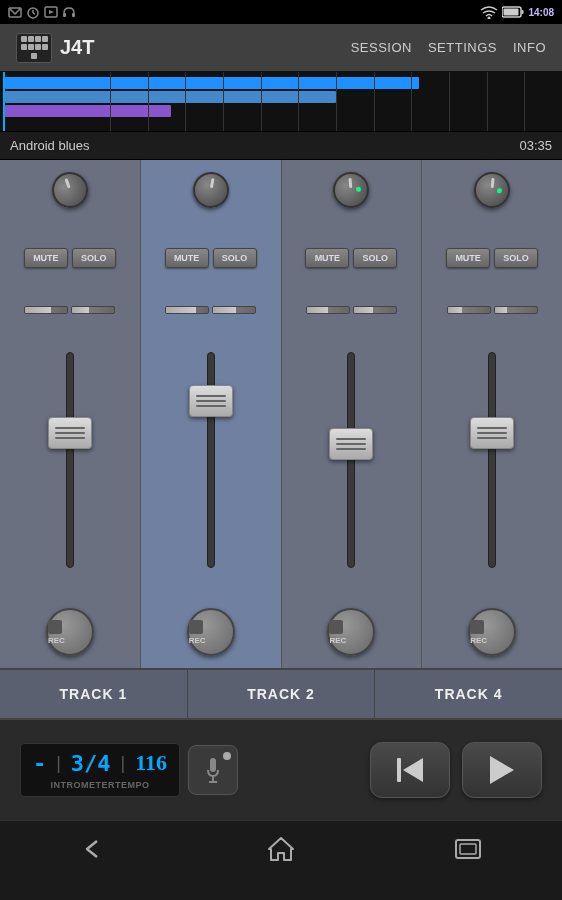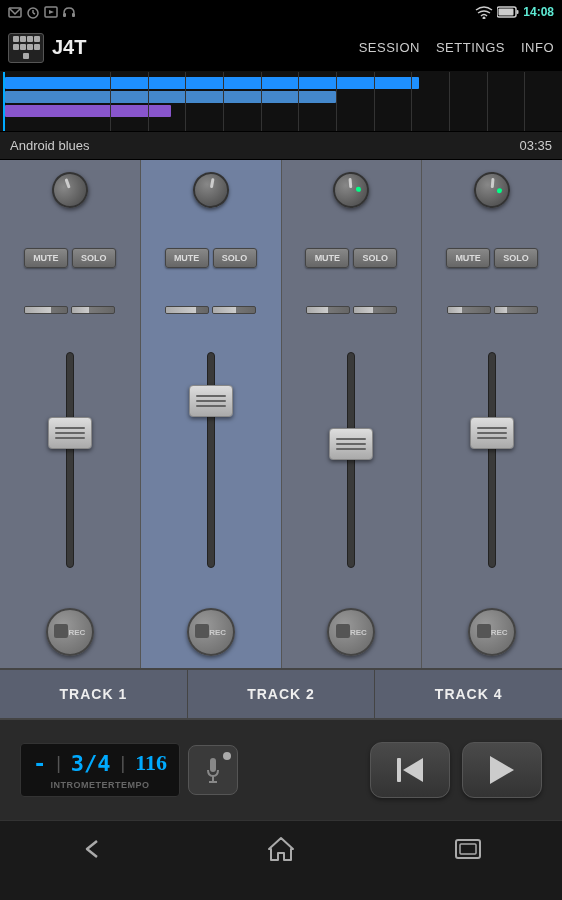--- a/index.html
+++ b/index.html
@@ -21,37 +21,37 @@
       align-items: center;
       justify-content: space-between;
       padding: 0 8px;
     }
     .status-icons {
       display: flex;
       gap: 4px;
       align-items: center;
     }
     .status-time {
-      color: #5eead4;
-      font-size: 12px;
+      color: #c4b5fd;
+      font-size: 10px;
       font-weight: bold;
     }
     .status-left-icons {
       display: flex;
       gap: 4px;
     }
 
     
     #top-bar {
       width: 562px;
       height: 48px;
-      background: #000000;
-      display: flex;
-      align-items: center;
-      padding: 0 8px;
+      background: #404040;
+      display: flex;
+      align-items: center;
+      padding: 0 16px;
       border-bottom: 1px solid #111;
     }
     .app-logo {
       width: 36px;
       height: 30px;
       background: #222;
       border: 1px solid #555;
       border-radius: 3px;
       display: flex;
       flex-wrap: wrap;
@@ -303,22 +303,22 @@
 
     
     .rec-btn {
       width: 48px;
       height: 48px;
       border-radius: 50%;
       background: radial-gradient(circle at 35% 35%, #999, #666);
       border: 2px solid #444;
       cursor: pointer;
       display: flex;
-      flex-direction: row;
-      align-items: center;
+      flex-direction: column;
+      align-items: flex-start;
       justify-content: center;
       box-shadow: 0 2px 4px rgba(0,0,0,0.5);
       margin-bottom: 4px;
     }
     .rec-icon {
       width: 14px;
       height: 14px;
       background: #555;
       border-radius: 2px;
       margin-bottom: 2px;

